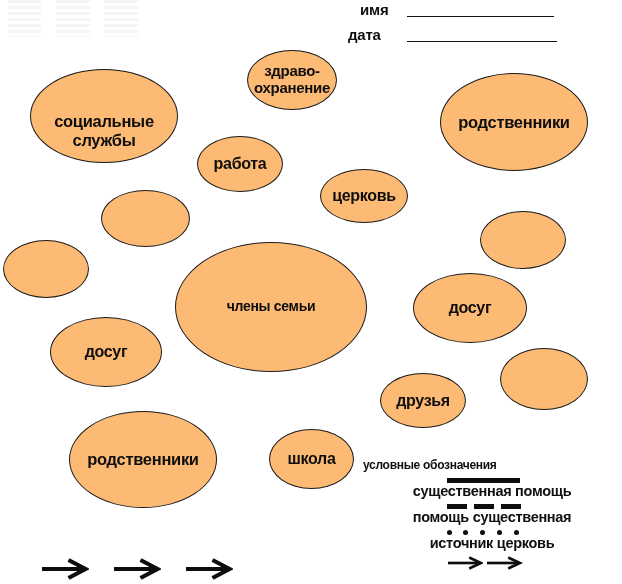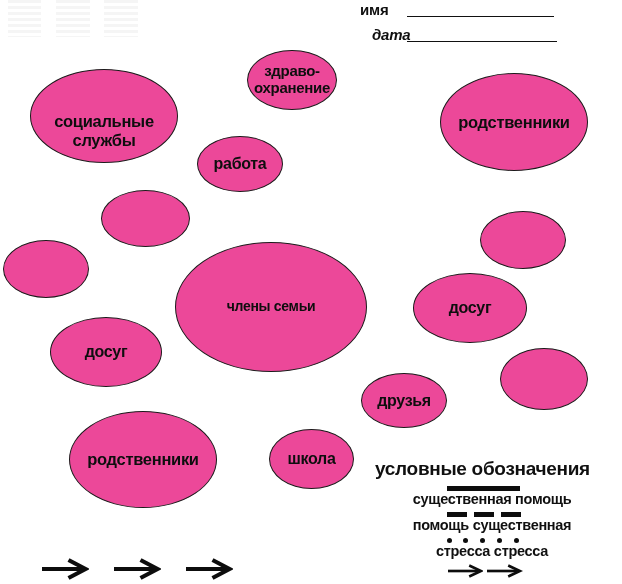--- a/index.html
+++ b/index.html
@@ -7,52 +7,52 @@
        font-family:"Liberation Sans",sans-serif;color:#101010;}
   .stage{position:absolute;inset:0;width:492px;height:584px;}
 
   
   .artifact{position:absolute;top:0;height:37px;
     background:repeating-linear-gradient(180deg,rgba(0,0,0,0.040) 0 3px,rgba(0,0,0,0) 3px 6px);}
   .a1{left:8px;width:33px;} .a2{left:56px;width:34px;} .a3{left:104px;width:34px;}
 
   
   .hdr-label{position:absolute;font-weight:bold;font-size:15px;letter-spacing:-0.2px;}
-  .lbl-name{left:360px;top:1px;} .lbl-date{left:372px;top:26px;font-style:italic;}
+  .lbl-name{left:360px;top:1px;} .lbl-date{left:348px;top:26px;}
   .hdr-line{position:absolute;height:15px;border-bottom:1.6px solid #111;}
   .line-name{left:407px;top:1px;width:147px;}
   .line-date{left:407px;top:26px;width:150px;}
 
   
   .ellipse{position:absolute;border:1.7px solid #1b1b1b;border-radius:50%;
     display:flex;align-items:center;justify-content:center;text-align:center;
     font-weight:bold;font-size:16px;line-height:1.12;letter-spacing:-0.3px;
-    color:#0e0e0e;box-sizing:border-box;background:#ec4899;}
+    color:#0e0e0e;box-sizing:border-box;background:#fdba74;}
   .ellipse .lab{display:block;}
   .c0{left:30px;top:69px;width:148px;height:94px;font-size:16.5px;}
   .c0 .lab{max-width:112px;margin-top:29px;}
   .c1{left:247px;top:50px;width:90px;height:60px;font-size:15px;}
   .c1 .lab{max-width:80px;}
   .c2{left:197px;top:136px;width:86px;height:56px;justify-content:center;}
   .c3{left:440px;top:73px;width:148px;height:98px;font-size:16.5px;}
   .c4{left:320px;top:169px;width:88px;height:54px;}
   .c5{left:101px;top:190px;width:89px;height:57px;}
   .c6{left:3px;top:240px;width:86px;height:58px;}
   .c7{left:175px;top:242px;width:192px;height:130px;font-size:14px;}
   .c8{left:480px;top:211px;width:86px;height:58px;}
   .c9{left:413px;top:273px;width:114px;height:70px;}
   .c10{left:50px;top:317px;width:112px;height:70px;}
-  .c11{left:361px;top:373px;width:86px;height:55px;text-align:right;}
+  .c11{left:380px;top:373px;width:86px;height:55px;text-align:right;}
   .c12{left:500px;top:348px;width:88px;height:62px;}
   .c13{left:69px;top:411px;width:148px;height:97px;font-size:16.5px;}
   .c14{left:269px;top:429px;width:85px;height:60px;}
 
   
   .legend{position:absolute;left:362px;top:458px;width:260px;}
-  .legend-title{font-weight:bold;font-size:19px;letter-spacing:-0.3px;margin:0 0 6px 13px;}
+  .legend-title{font-weight:bold;font-size:12px;letter-spacing:-0.3px;margin:0 0 6px 1px;}
   .legend-row{display:flex;align-items:center;height:26px;flex-direction:column;}
   .sym{width:76px;margin-right:15px;display:flex;align-items:center;flex:none;}
   .legend-label{font-weight:bold;font-size:14.5px;letter-spacing:-0.3px;white-space:nowrap;}
   .sym-solid{width:73px;height:5px;background:#0d0d0d;}
   .sym-dashed{display:flex;gap:7px;}
   .sym-dashed i{width:20px;height:5px;background:#0d0d0d;display:block;}
   .sym-dotted{width:72px;display:flex;justify-content:space-between;}
   .sym-dotted i{width:5px;height:5px;border-radius:50%;background:#0d0d0d;display:block;}
   .sym-arrows{gap:3px;}
 
@@ -78,20 +78,23 @@
       <span class="lab">социальные службы</span>
     </div>
   <div class="ellipse c1">
       <span class="lab">здраво-охранение</span>
     </div>
   <div class="ellipse c2">
       <span class="lab">работа</span>
     </div>
   <div class="ellipse c3">
       <span class="lab">родственники</span>
+    </div>
+  <div class="ellipse c4">
+      <span class="lab">церковь</span>
     </div>
   <div class="ellipse c5">
       <span class="lab"></span>
     </div>
   <div class="ellipse c6">
       <span class="lab"></span>
     </div>
   <div class="ellipse c7">
       <span class="lab">члены семьи</span>
     </div>
@@ -139,21 +142,21 @@
     <div class="legend-row">
       <span class="sym">
         <span class="sym-dotted">
             <i></i>
             <i></i>
             <i></i>
             <i></i>
             <i></i>
           </span>
       </span>
-      <span class="legend-label">стресса стресса</span>
+      <span class="legend-label">источник церковь</span>
     </div>
 
     <div class="legend-row">
       <span class="sym sym-arrows">
         <svg width="37" height="14" viewBox="0 0 37 14">
           <path d="M1 7 H31.5" stroke="#0d0d0d" stroke-width="2.7" fill="none"></path>
           <path d="M22.5 1.5 L34.5 7 L22.5 12.5" stroke="#0d0d0d" stroke-width="2.7" fill="none"></path>
         </svg>
         <svg width="37" height="14" viewBox="0 0 37 14">
           <path d="M1 7 H31.5" stroke="#0d0d0d" stroke-width="2.7" fill="none"></path>

